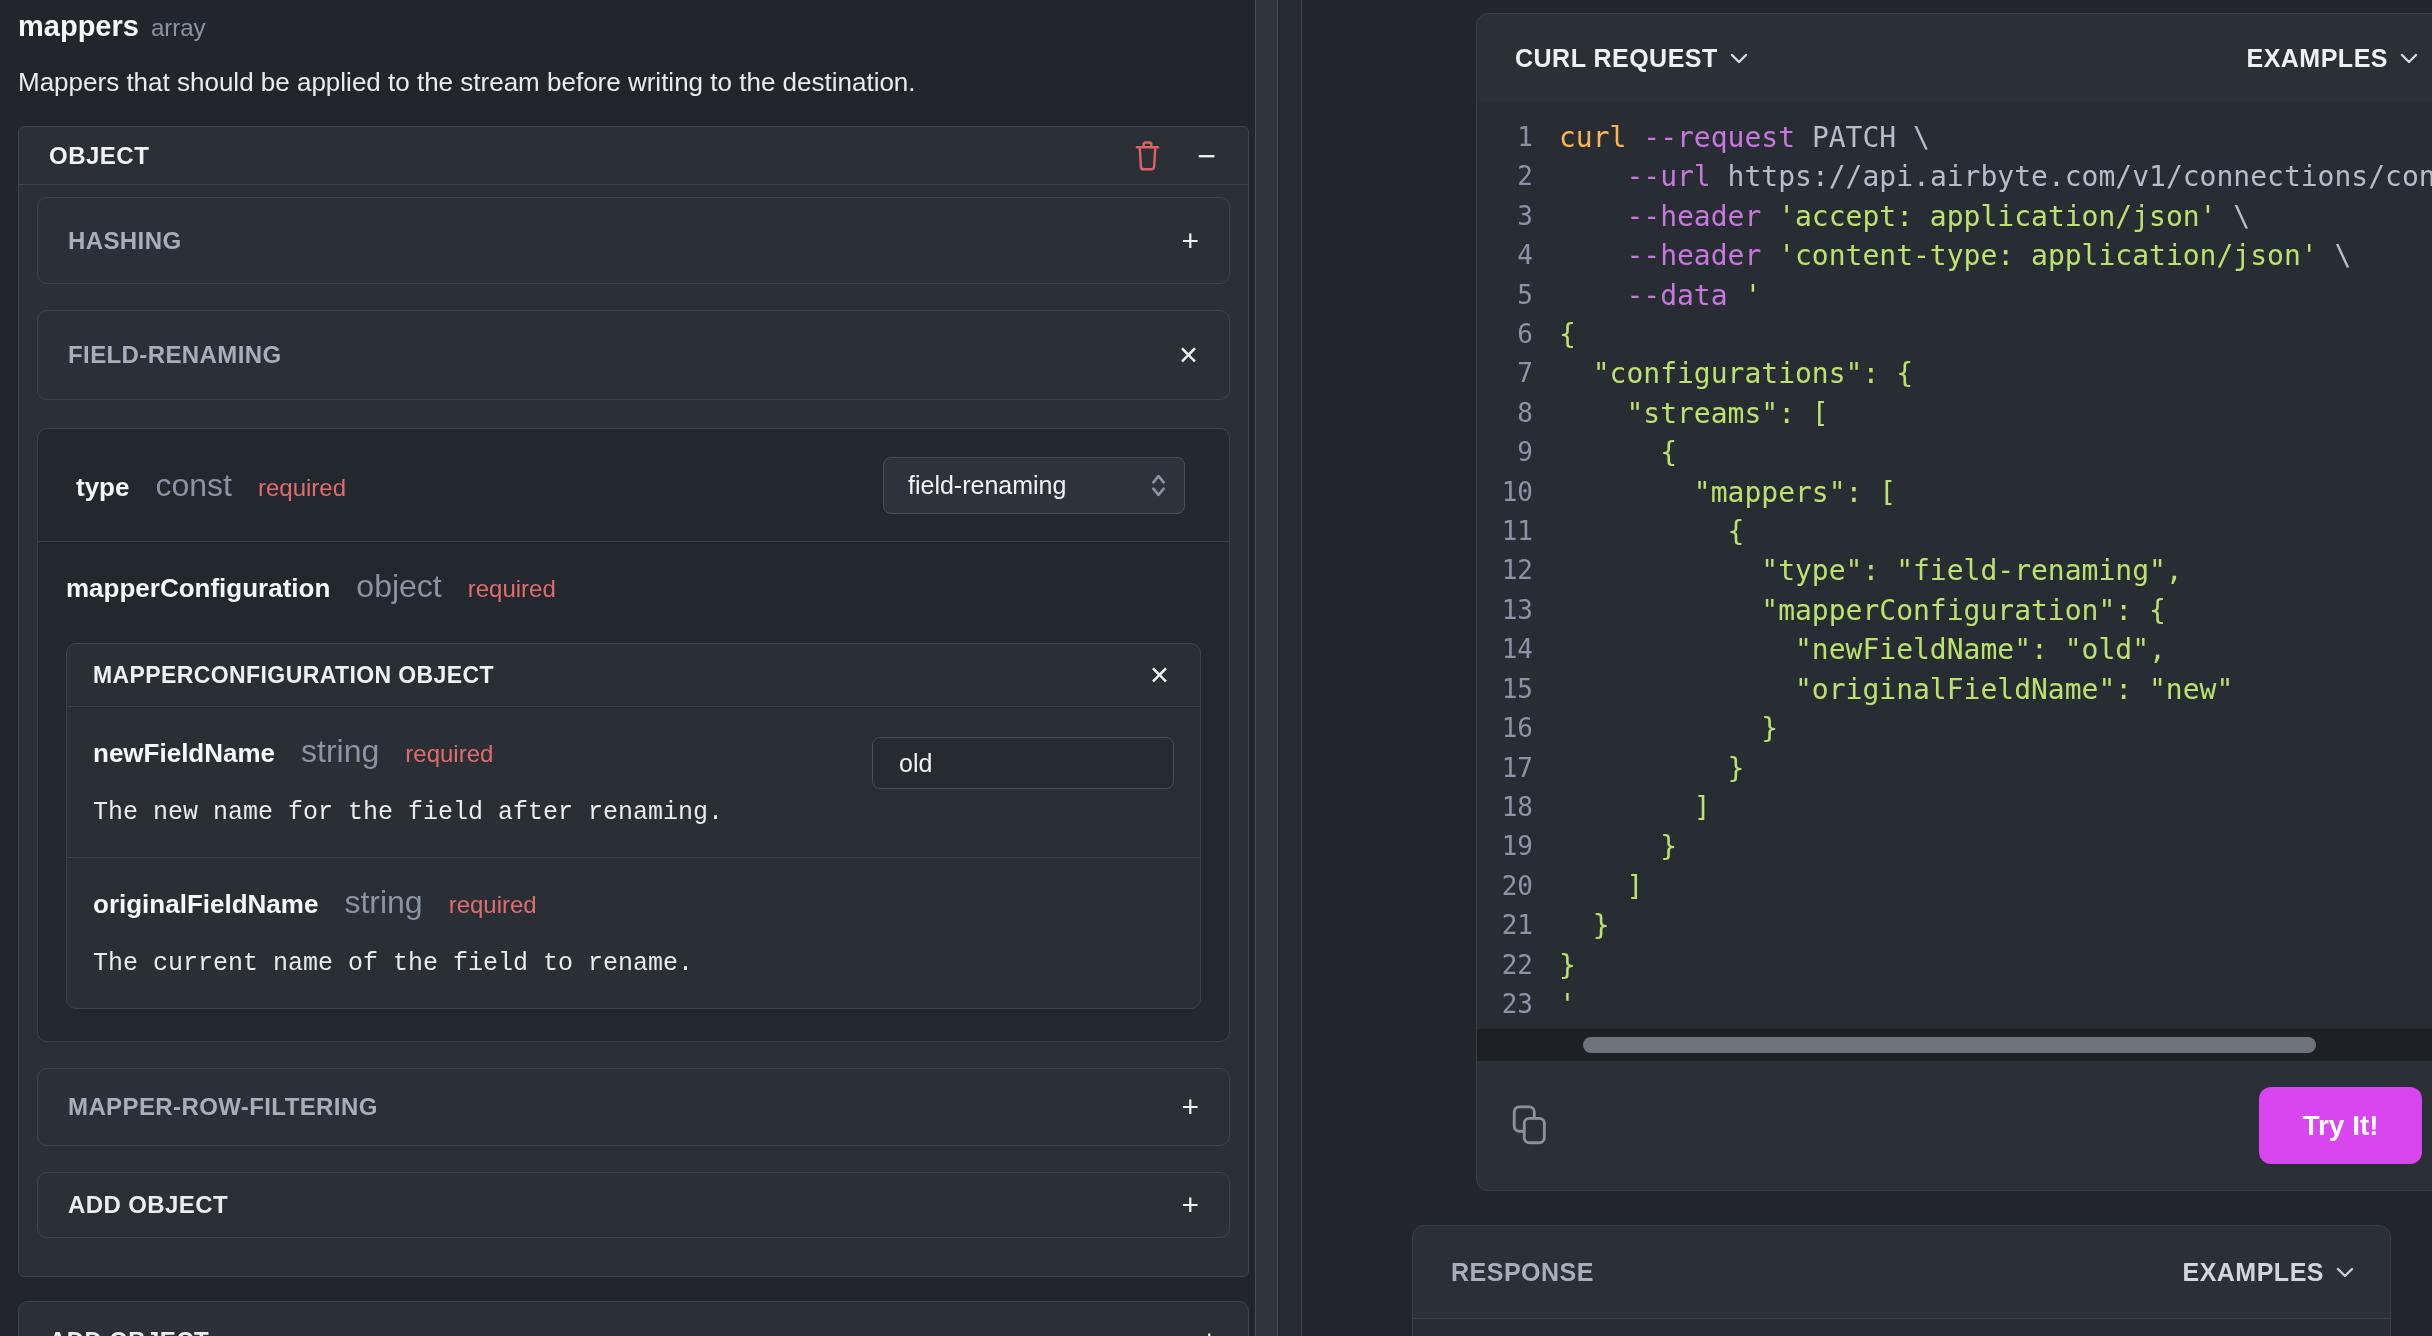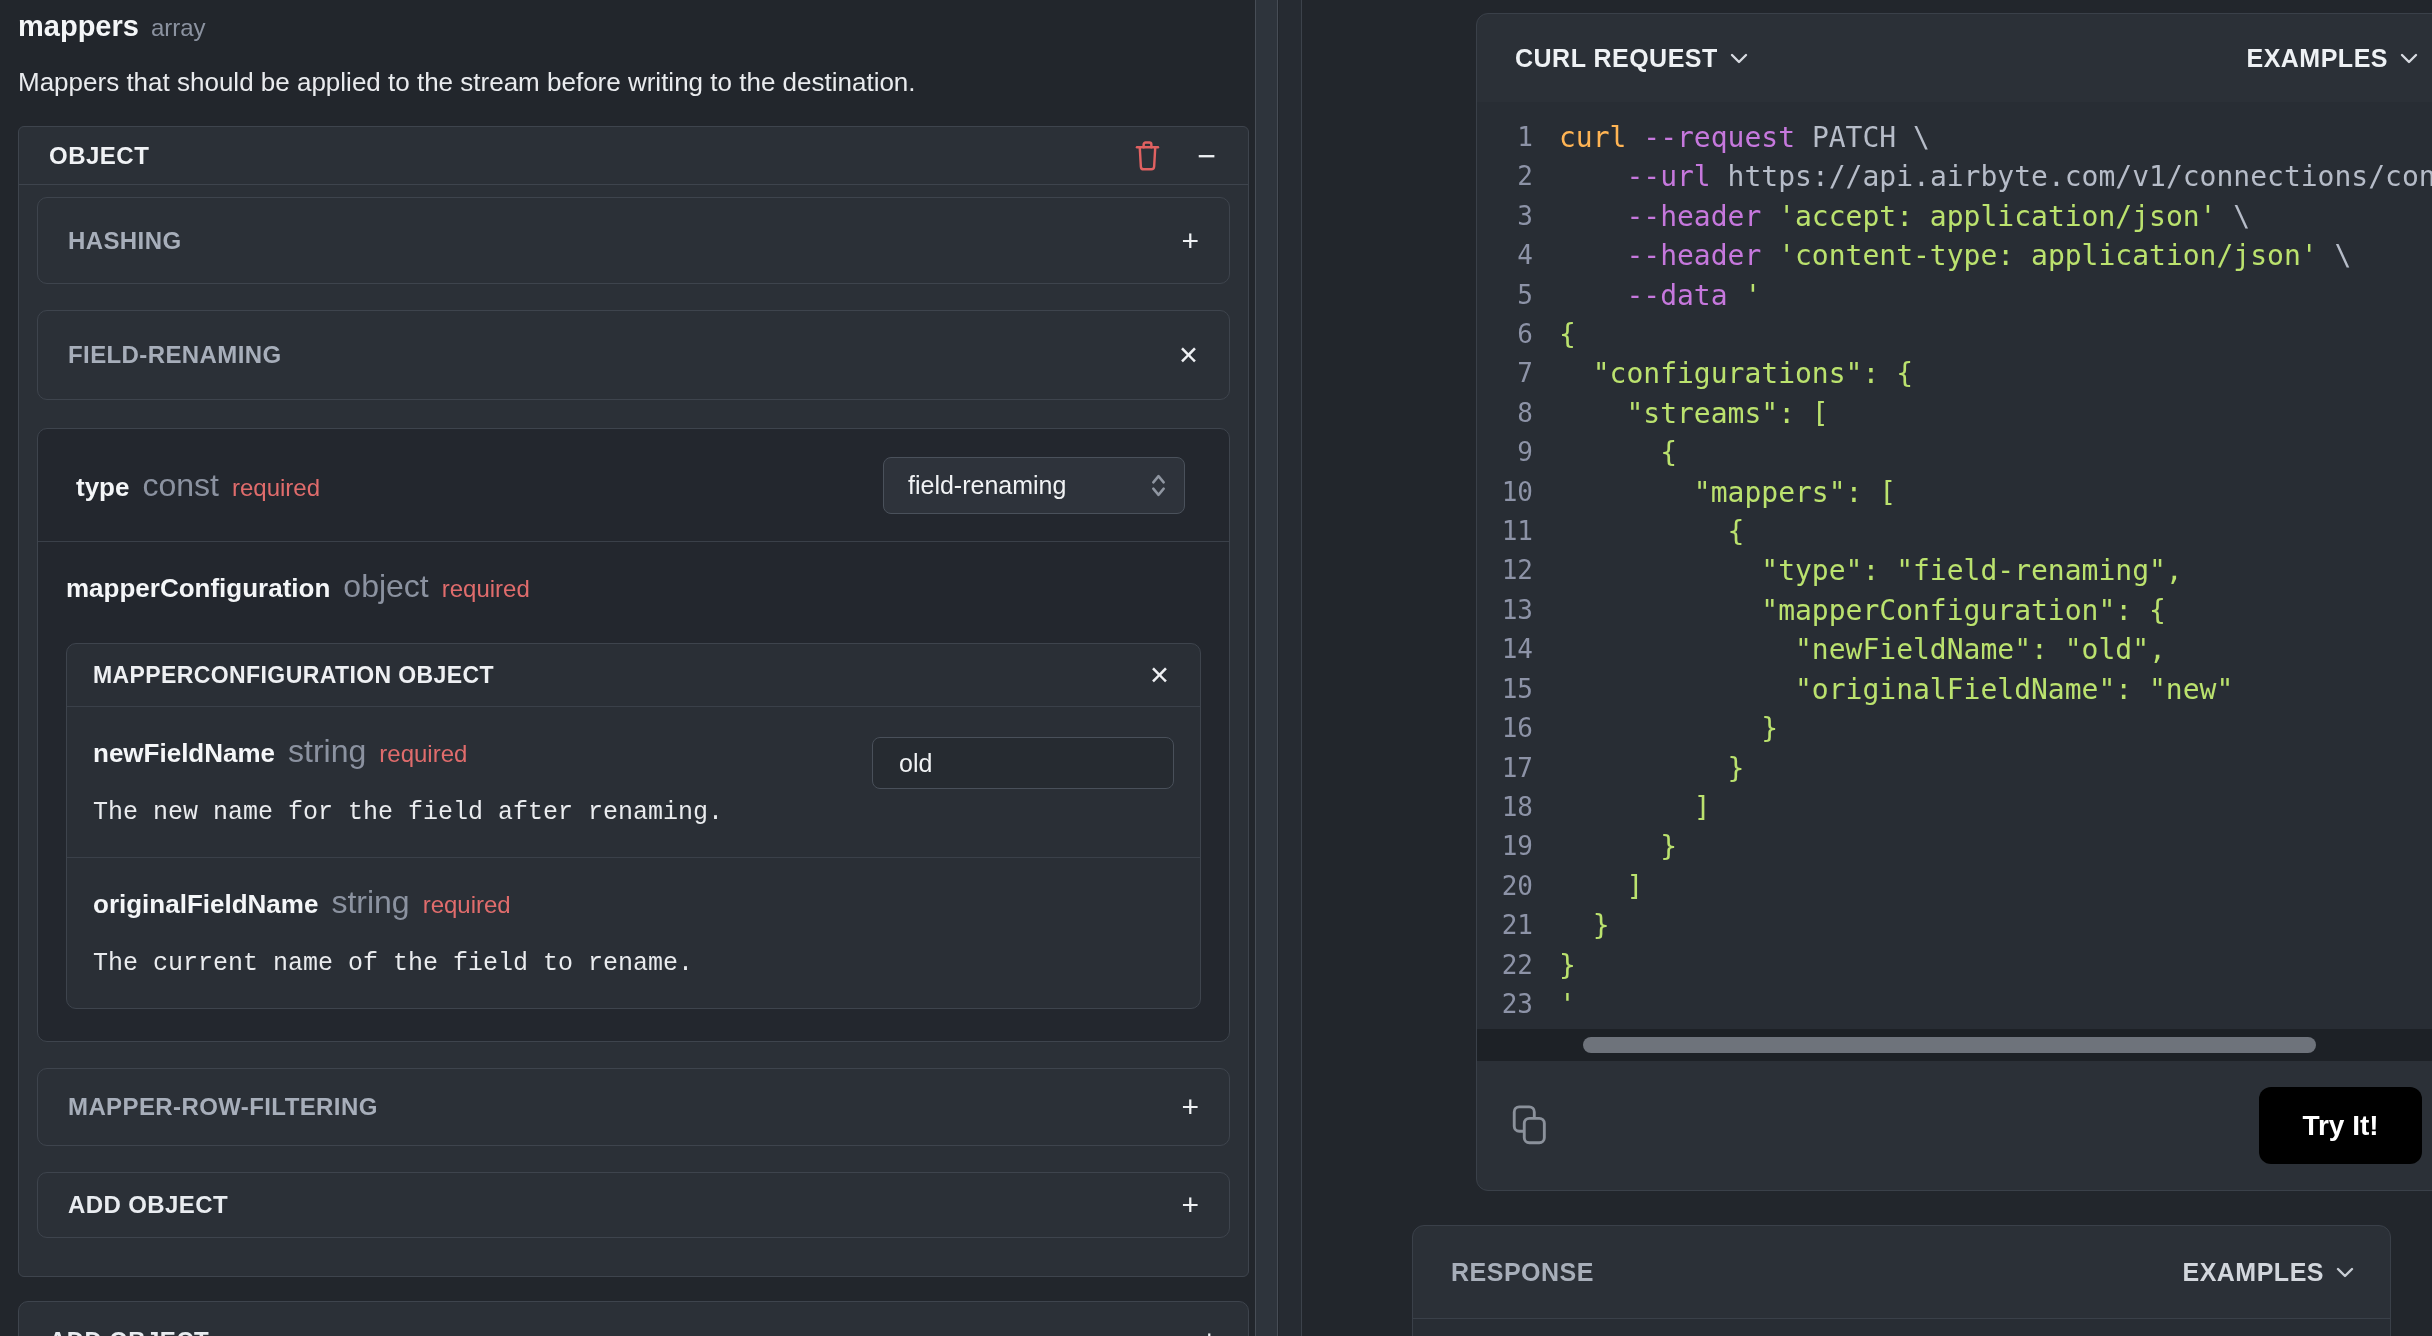--- a/index.html
+++ b/index.html
@@ -60,21 +60,21 @@
     background:#23272e;
     border:1px solid #3e444d;
     border-radius:10px;
     overflow:hidden;
   }
   .type-row {
     height:112px;
     display:flex; align-items:center; justify-content:space-between;
     padding:0 44px 0 38px;
   }
-  .field-labels { display:flex; align-items:baseline; gap:13px; }
+  .field-labels { display:flex; align-items:baseline; gap:26px; }
   .f-name  { font-size:26px; font-weight:bold; color:#f4f6f8; }
   .f-kind  { font-size:32px; color:#8b92a0; }
   .f-req   { font-size:24px; color:#e06c6c; }
 
   .select-control {
     width:302px; height:57px;
     background:#2e333b;
     border:1px solid #4a515b;
     border-radius:8px;
     display:flex; align-items:center; justify-content:space-between;
@@ -171,21 +171,21 @@
     background:#6e737b;
   }
 
   .panel-footer {
     flex:1;
     display:flex; align-items:center; justify-content:space-between;
     padding:0 32px 0 34px;
   }
   .try-button {
     width:163px; height:77px;
-    background:#000000;
+    background:#d946ef;
     border:none; border-radius:12px;
     color:#ffffff; font-size:28px; font-weight:bold;
     font-family:"Liberation Sans", sans-serif;
     display:flex; align-items:center; justify-content:center;
     cursor:pointer;
   }
 
   .response-panel {
     position:absolute; left:1412px; top:1225px; width:979px; height:140px;
     background:#2b3037;

